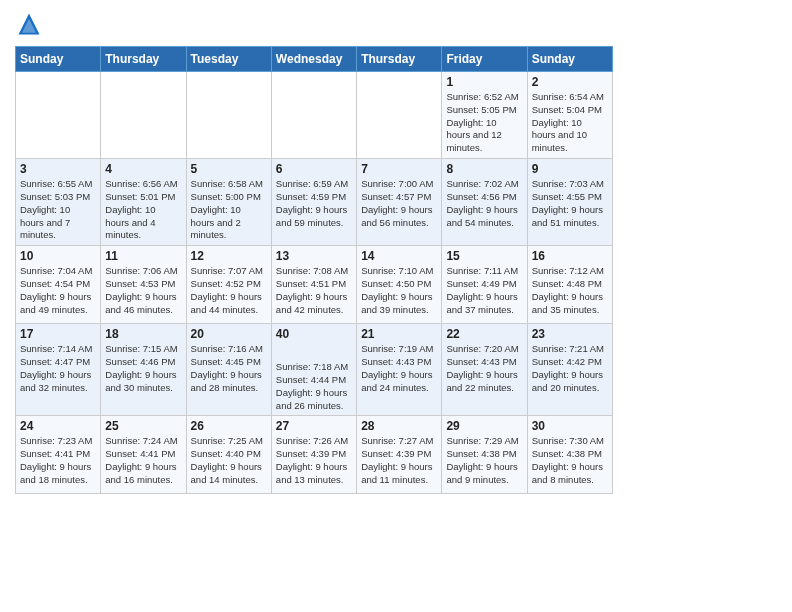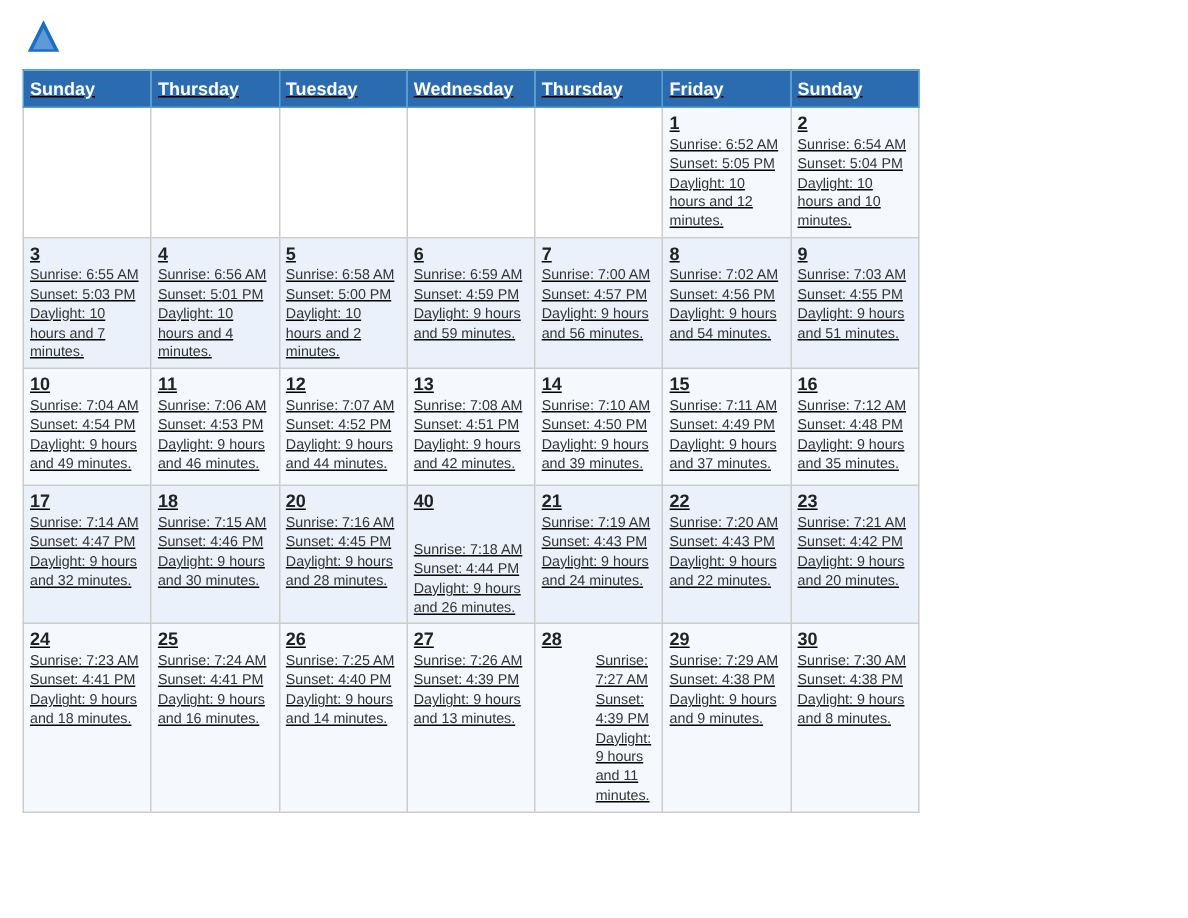--- a/index.html
+++ b/index.html
@@ -6,21 +6,20 @@
     body {
       font-family: Arial, sans-serif;
       background: #fff;
       width: 792px;
       height: 612px;
       overflow: hidden;
     }
     .container {
       width: 628px;
       padding: 10px 15px 5px 15px;
-      text-decoration: underline;
     }
     .header-row {
       display: flex;
       align-items: flex-start;
       justify-content: space-between;
       margin-bottom: 8px;
     }
     .logo {
       display: flex;
       align-items: center;
@@ -298,21 +297,21 @@
 Daylight: 9 hours and 14 minutes.</div>
           </td>
           <td>
             <span class="day-num">27</span>
             <div class="day-info" style="white-space: pre-line;">Sunrise: 7:26 AM
 Sunset: 4:39 PM
 Daylight: 9 hours and 13 minutes.</div>
           </td>
           <td>
             <span class="day-num">28</span>
-            <div class="day-info" style="white-space: pre-line; margin-left: 36px;">Sunrise: 7:27 AM
+            <div class="day-info" style="white-space: pre-line;">Sunrise: 7:27 AM
 Sunset: 4:39 PM
 Daylight: 9 hours and 11 minutes.</div>
           </td>
           <td>
             <span class="day-num">29</span>
             <div class="day-info" style="white-space: pre-line;">Sunrise: 7:29 AM
 Sunset: 4:38 PM
 Daylight: 9 hours and 9 minutes.</div>
           </td>
           <td>

